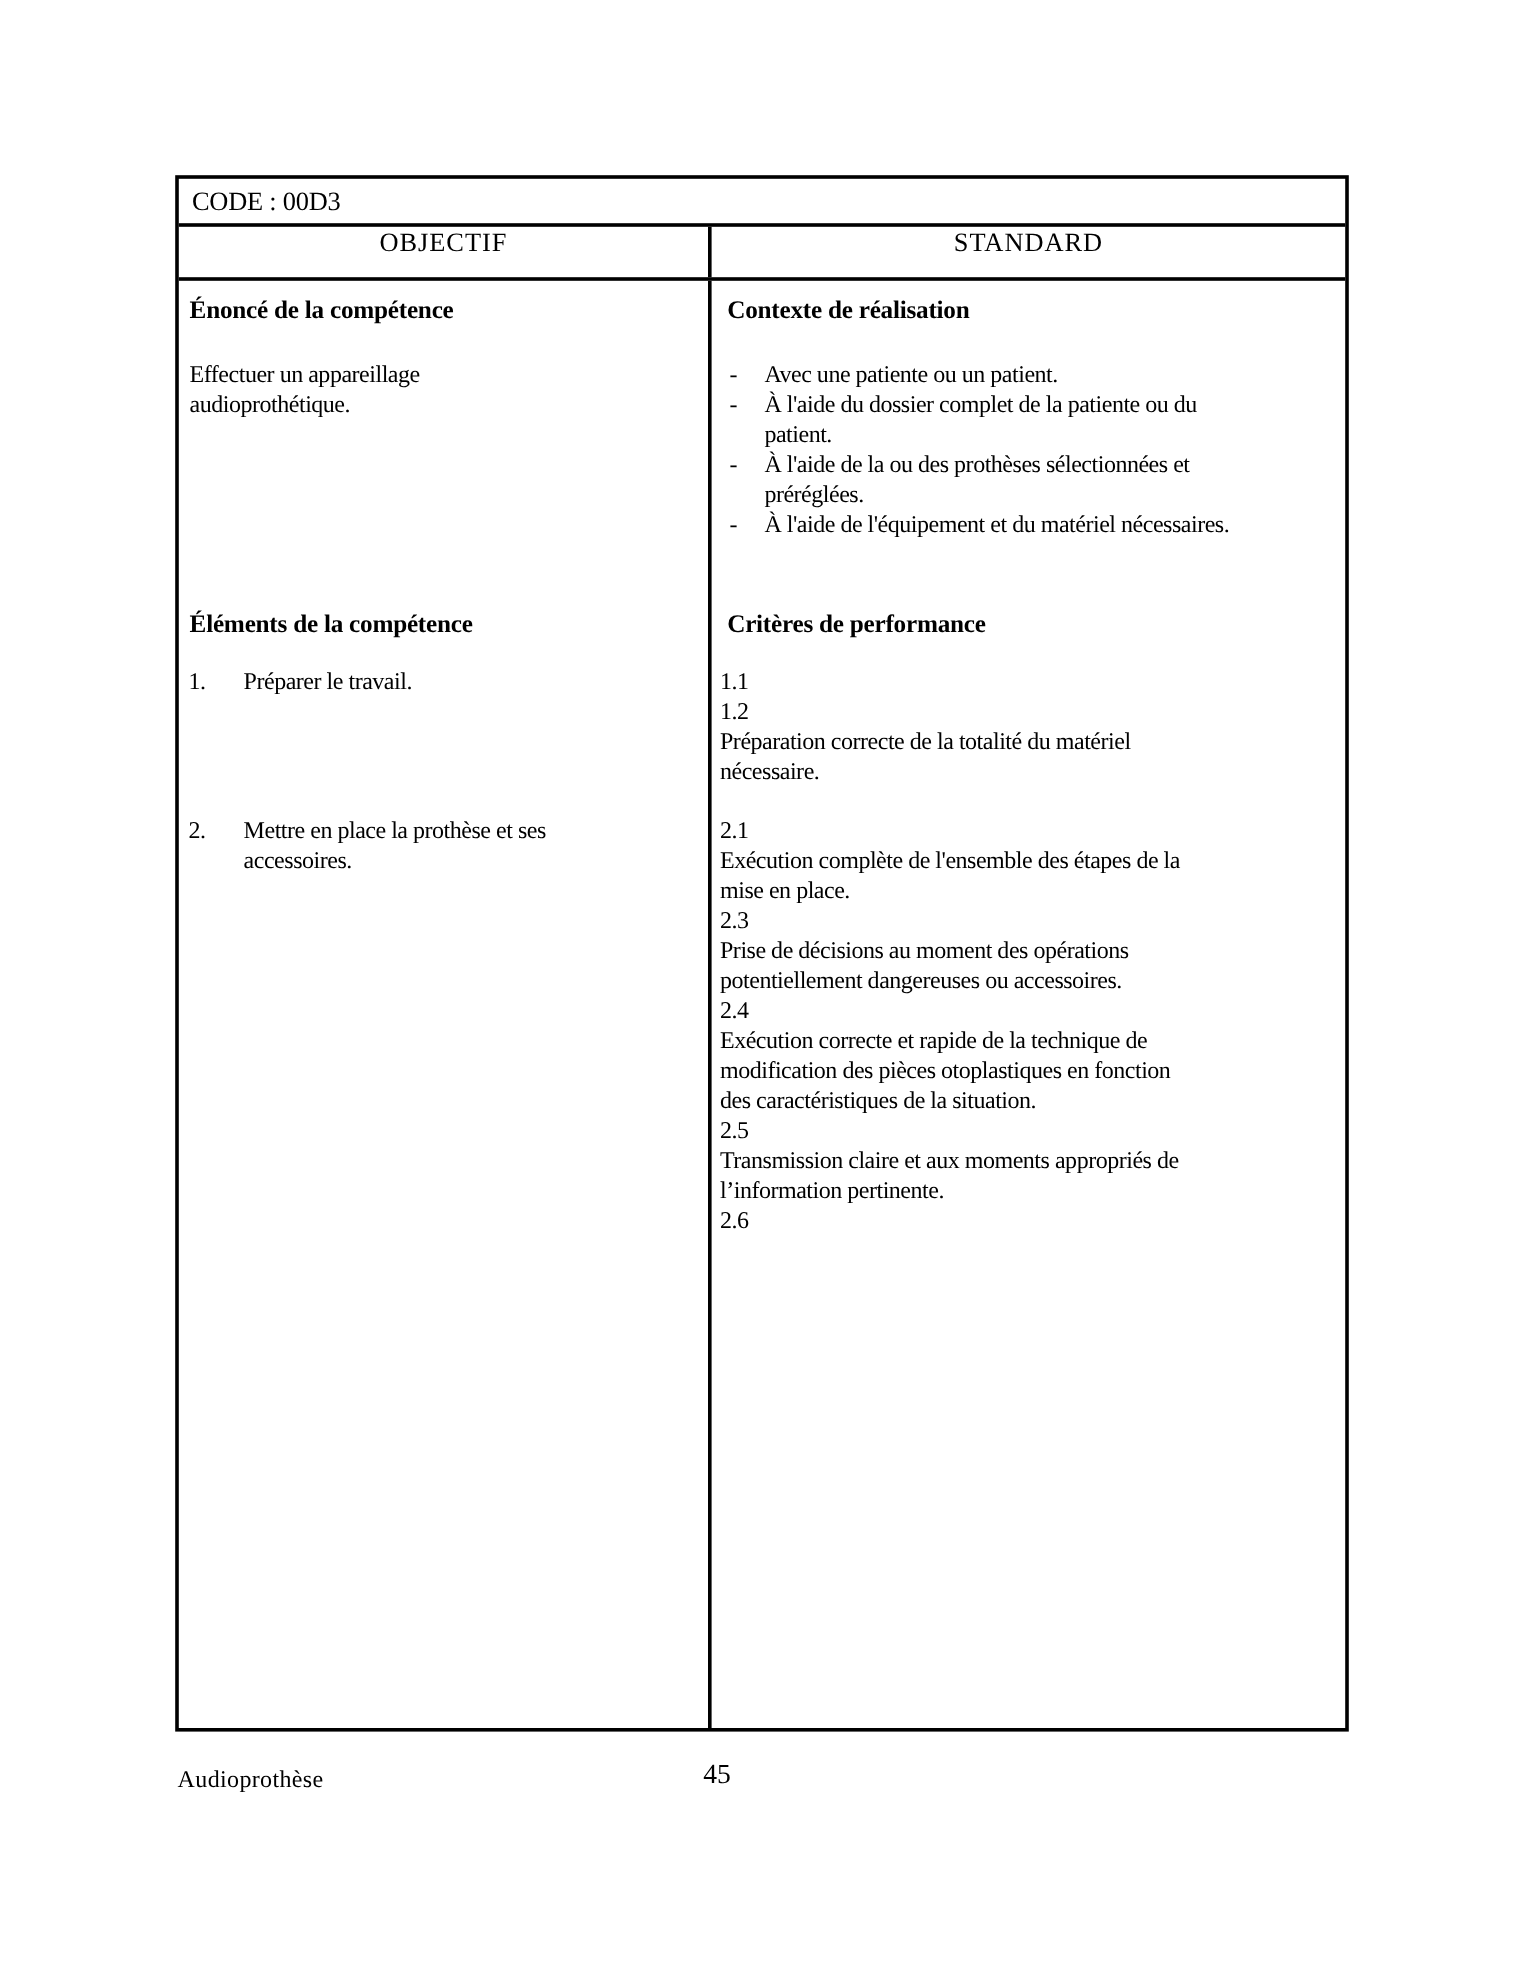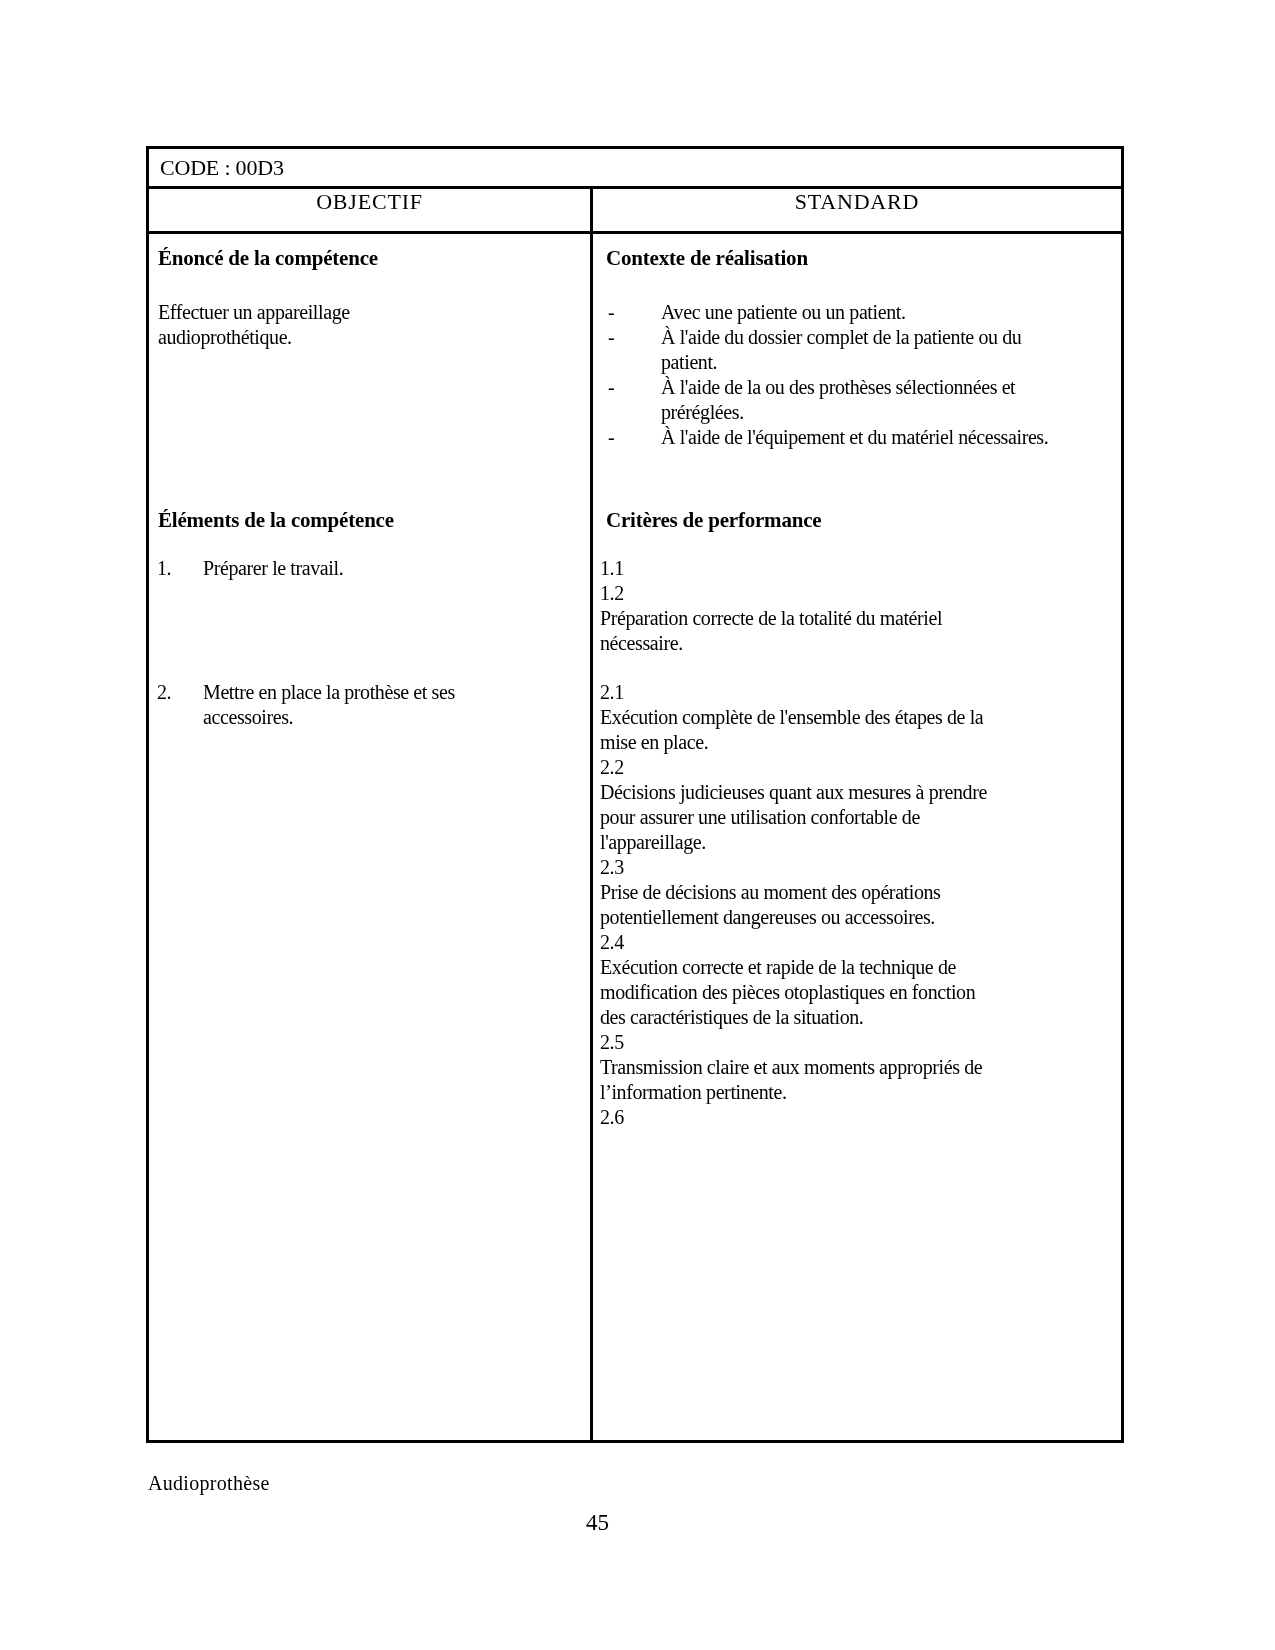--- a/index.html
+++ b/index.html
@@ -89,42 +89,41 @@
   .elem-item  { position: absolute; left: 8px;  display: flex; }
   .elem-item .num  { width: 46px; flex: none; }
   .elem-item .txt  { width: 330px; }
   .elem-1 { top: 322px; }
   .elem-2 { top: 446px; }
   
   .h-contexte { position: absolute; left: 13px; top: 12px; }
   .ctx-list   { position: absolute; left: 15px; top: 66px; }
   .ctx-item   { display: flex; }
   .ctx-item .dash { width: 29px; flex: none; }
-  .ctx-item .txt  { width: 420px; margin-left: 24px; }
+  .ctx-item .txt  { width: 420px; }
   .h-criteres { position: absolute; left: 13px; top: 274px; }
   .crit-list  { position: absolute; left: 7px; }
   .crit-g1 { top: 322px; }
   .crit-g2 { top: 446px; }
   .crit-item { display: flex; flex-direction: column; }
   .crit-item .num { width: 48px; flex: none; }
   .crit-item .txt { width: 395px; }
   
   .footer-left {
     position: absolute;
     left: 148px;
     top: 1472px;
     font-size: 20px;
     letter-spacing: 0.3px;
   }
   .footer-page {
     position: absolute;
     left: 586px;
     top: 1466px;
     font-size: 23px;
-    margin-top: 44px;
   }
 </style>
 </head>
 <body>
 
 <div class="page">
 
   <div class="doc-table">
 
     <div class="code-row">
@@ -190,24 +189,20 @@
             <span class="txt">Préparation correcte de la totalité du matériel nécessaire.</span>
           </div>
         </div>
 
         <div class="crit-list crit-g2 bodytext">
           <div class="crit-item">
             <span class="num">2.1</span>
             <span class="txt">Exécution complète de l'ensemble des étapes de la mise en place.</span>
           </div>
           <div class="crit-item">
-            <span class="num">2.2</span>
-            <span class="txt">Décisions judicieuses quant aux mesures à prendre pour assurer une utilisation confortable de l'appareillage.</span>
-          </div>
-          <div class="crit-item">
             <span class="num">2.3</span>
             <span class="txt">Prise de décisions au moment des opérations potentiellement dangereuses ou accessoires.</span>
           </div>
           <div class="crit-item">
             <span class="num">2.4</span>
             <span class="txt">Exécution correcte et rapide de la technique de modification des pièces otoplastiques en fonction des caractéristiques de la situation.</span>
           </div>
           <div class="crit-item">
             <span class="num">2.5</span>
             <span class="txt">Transmission claire et aux moments appropriés de l’information pertinente.</span>

